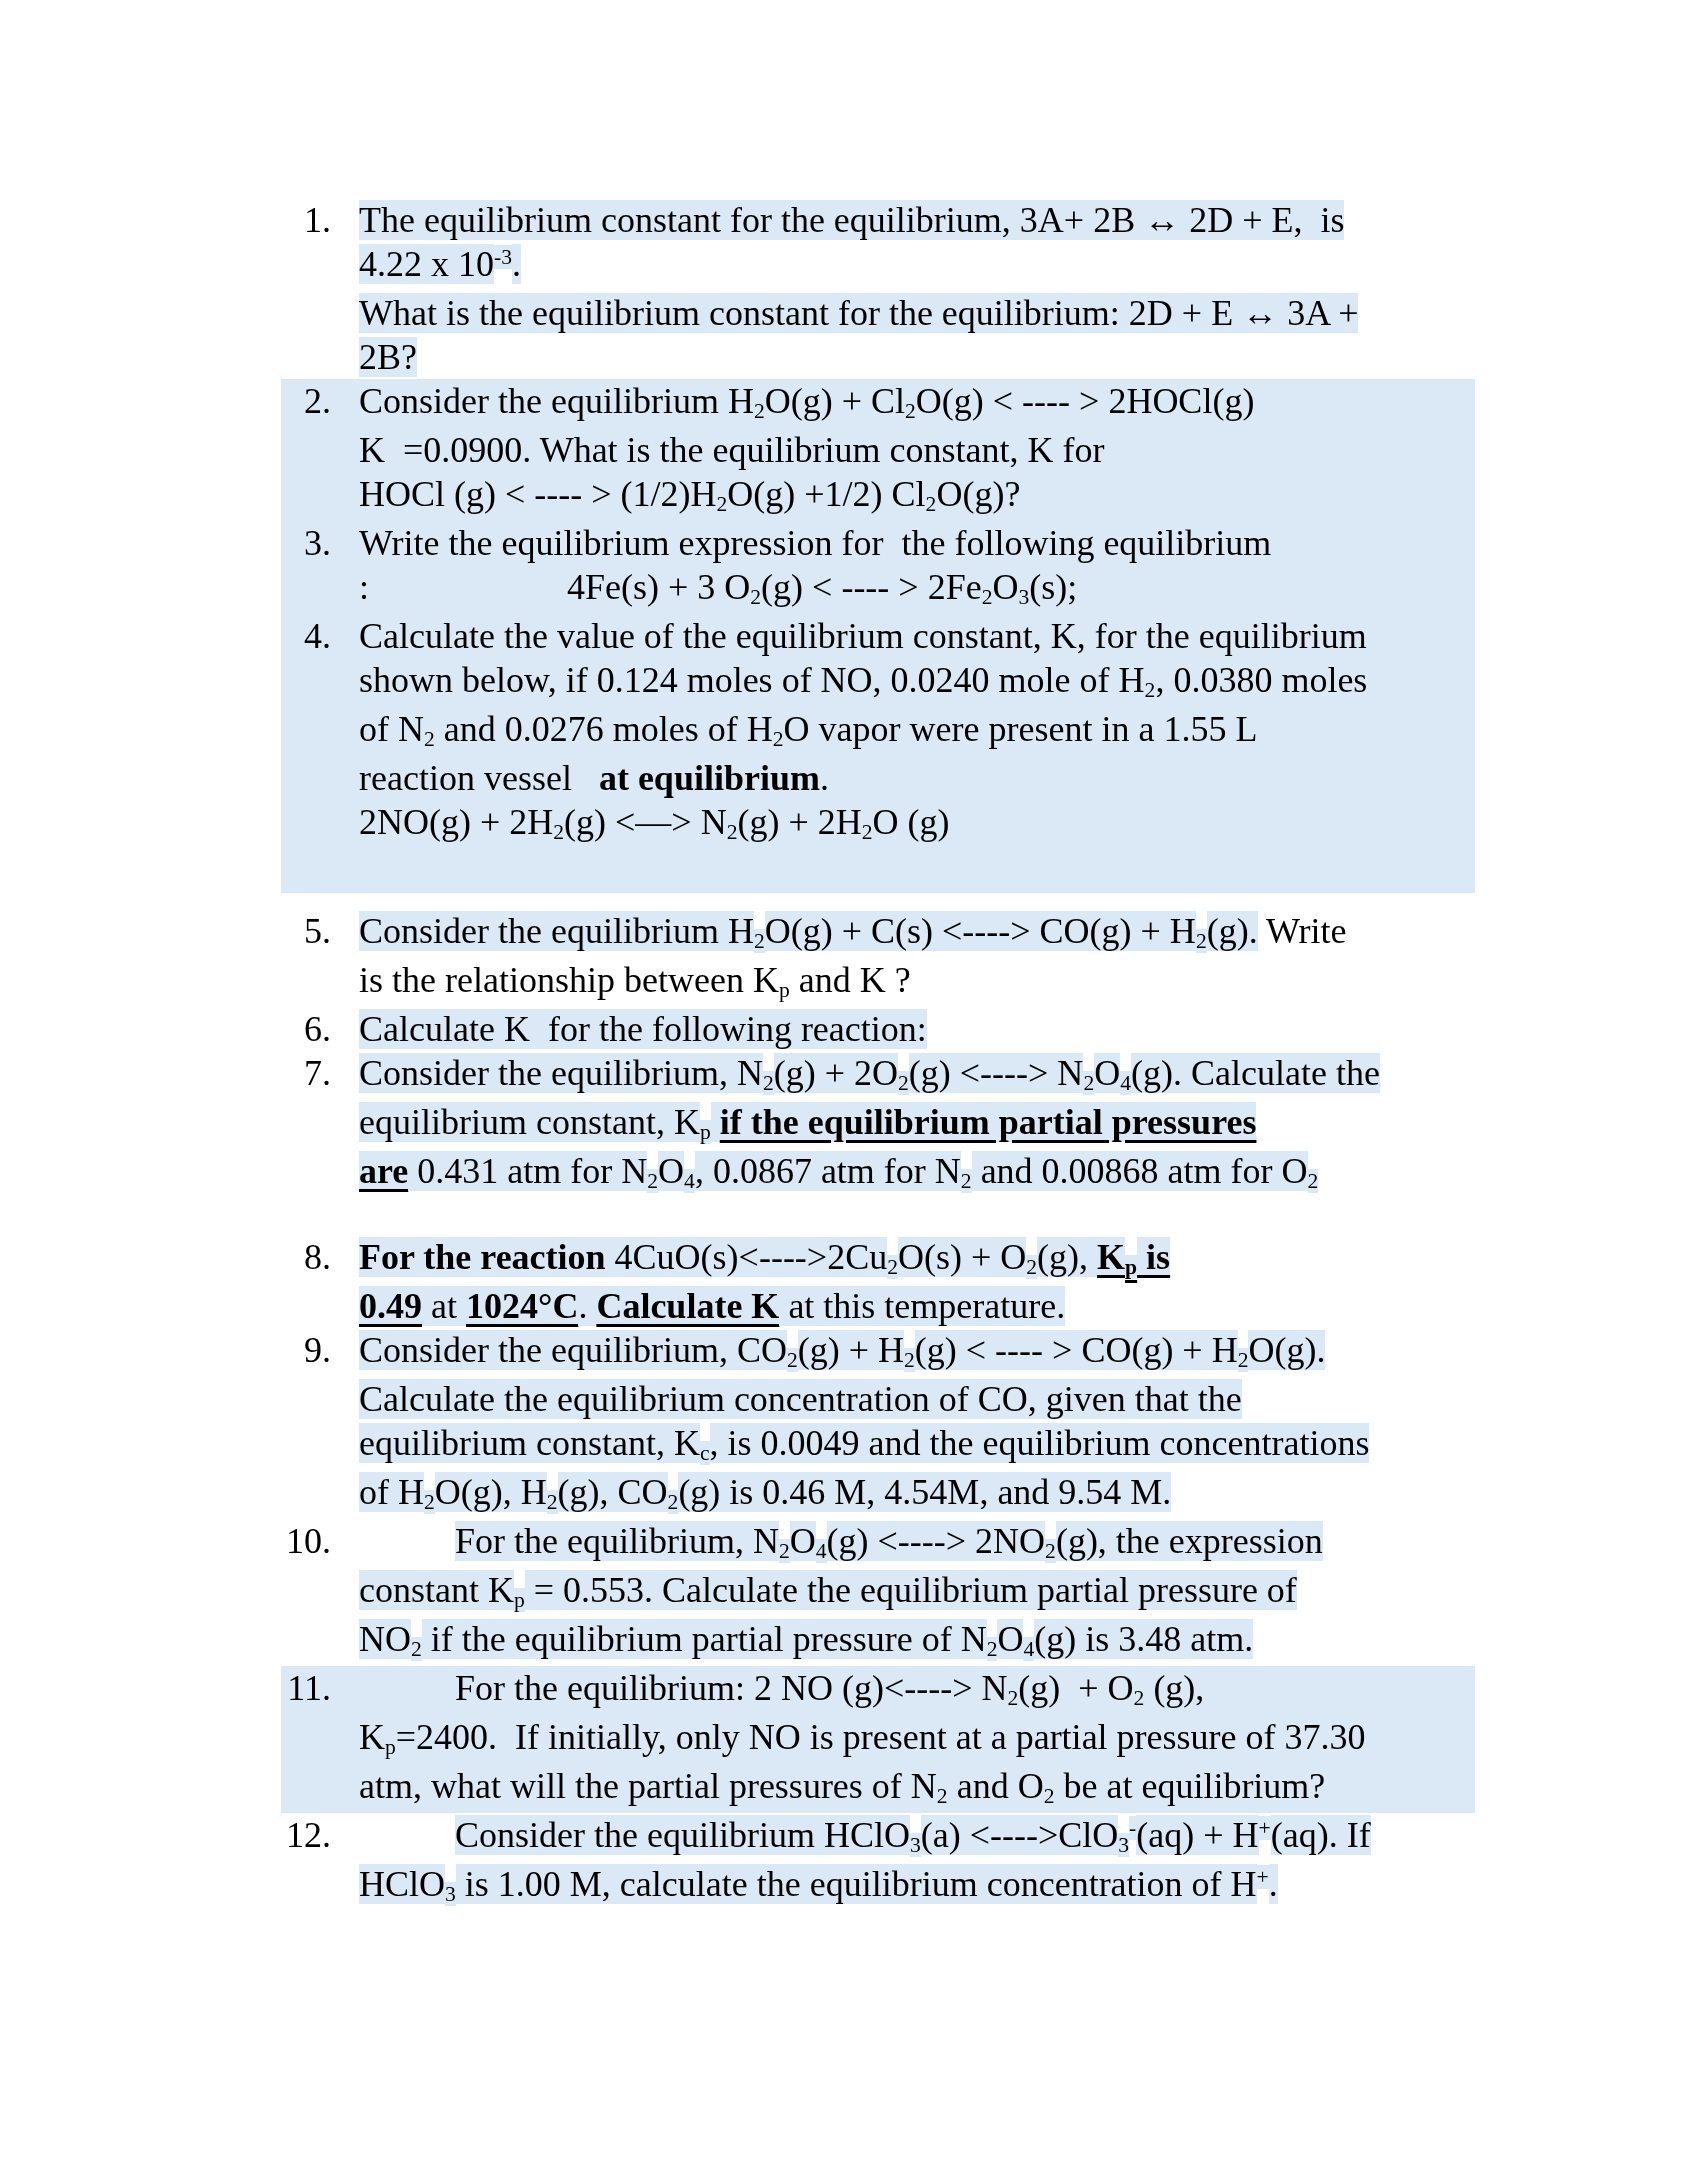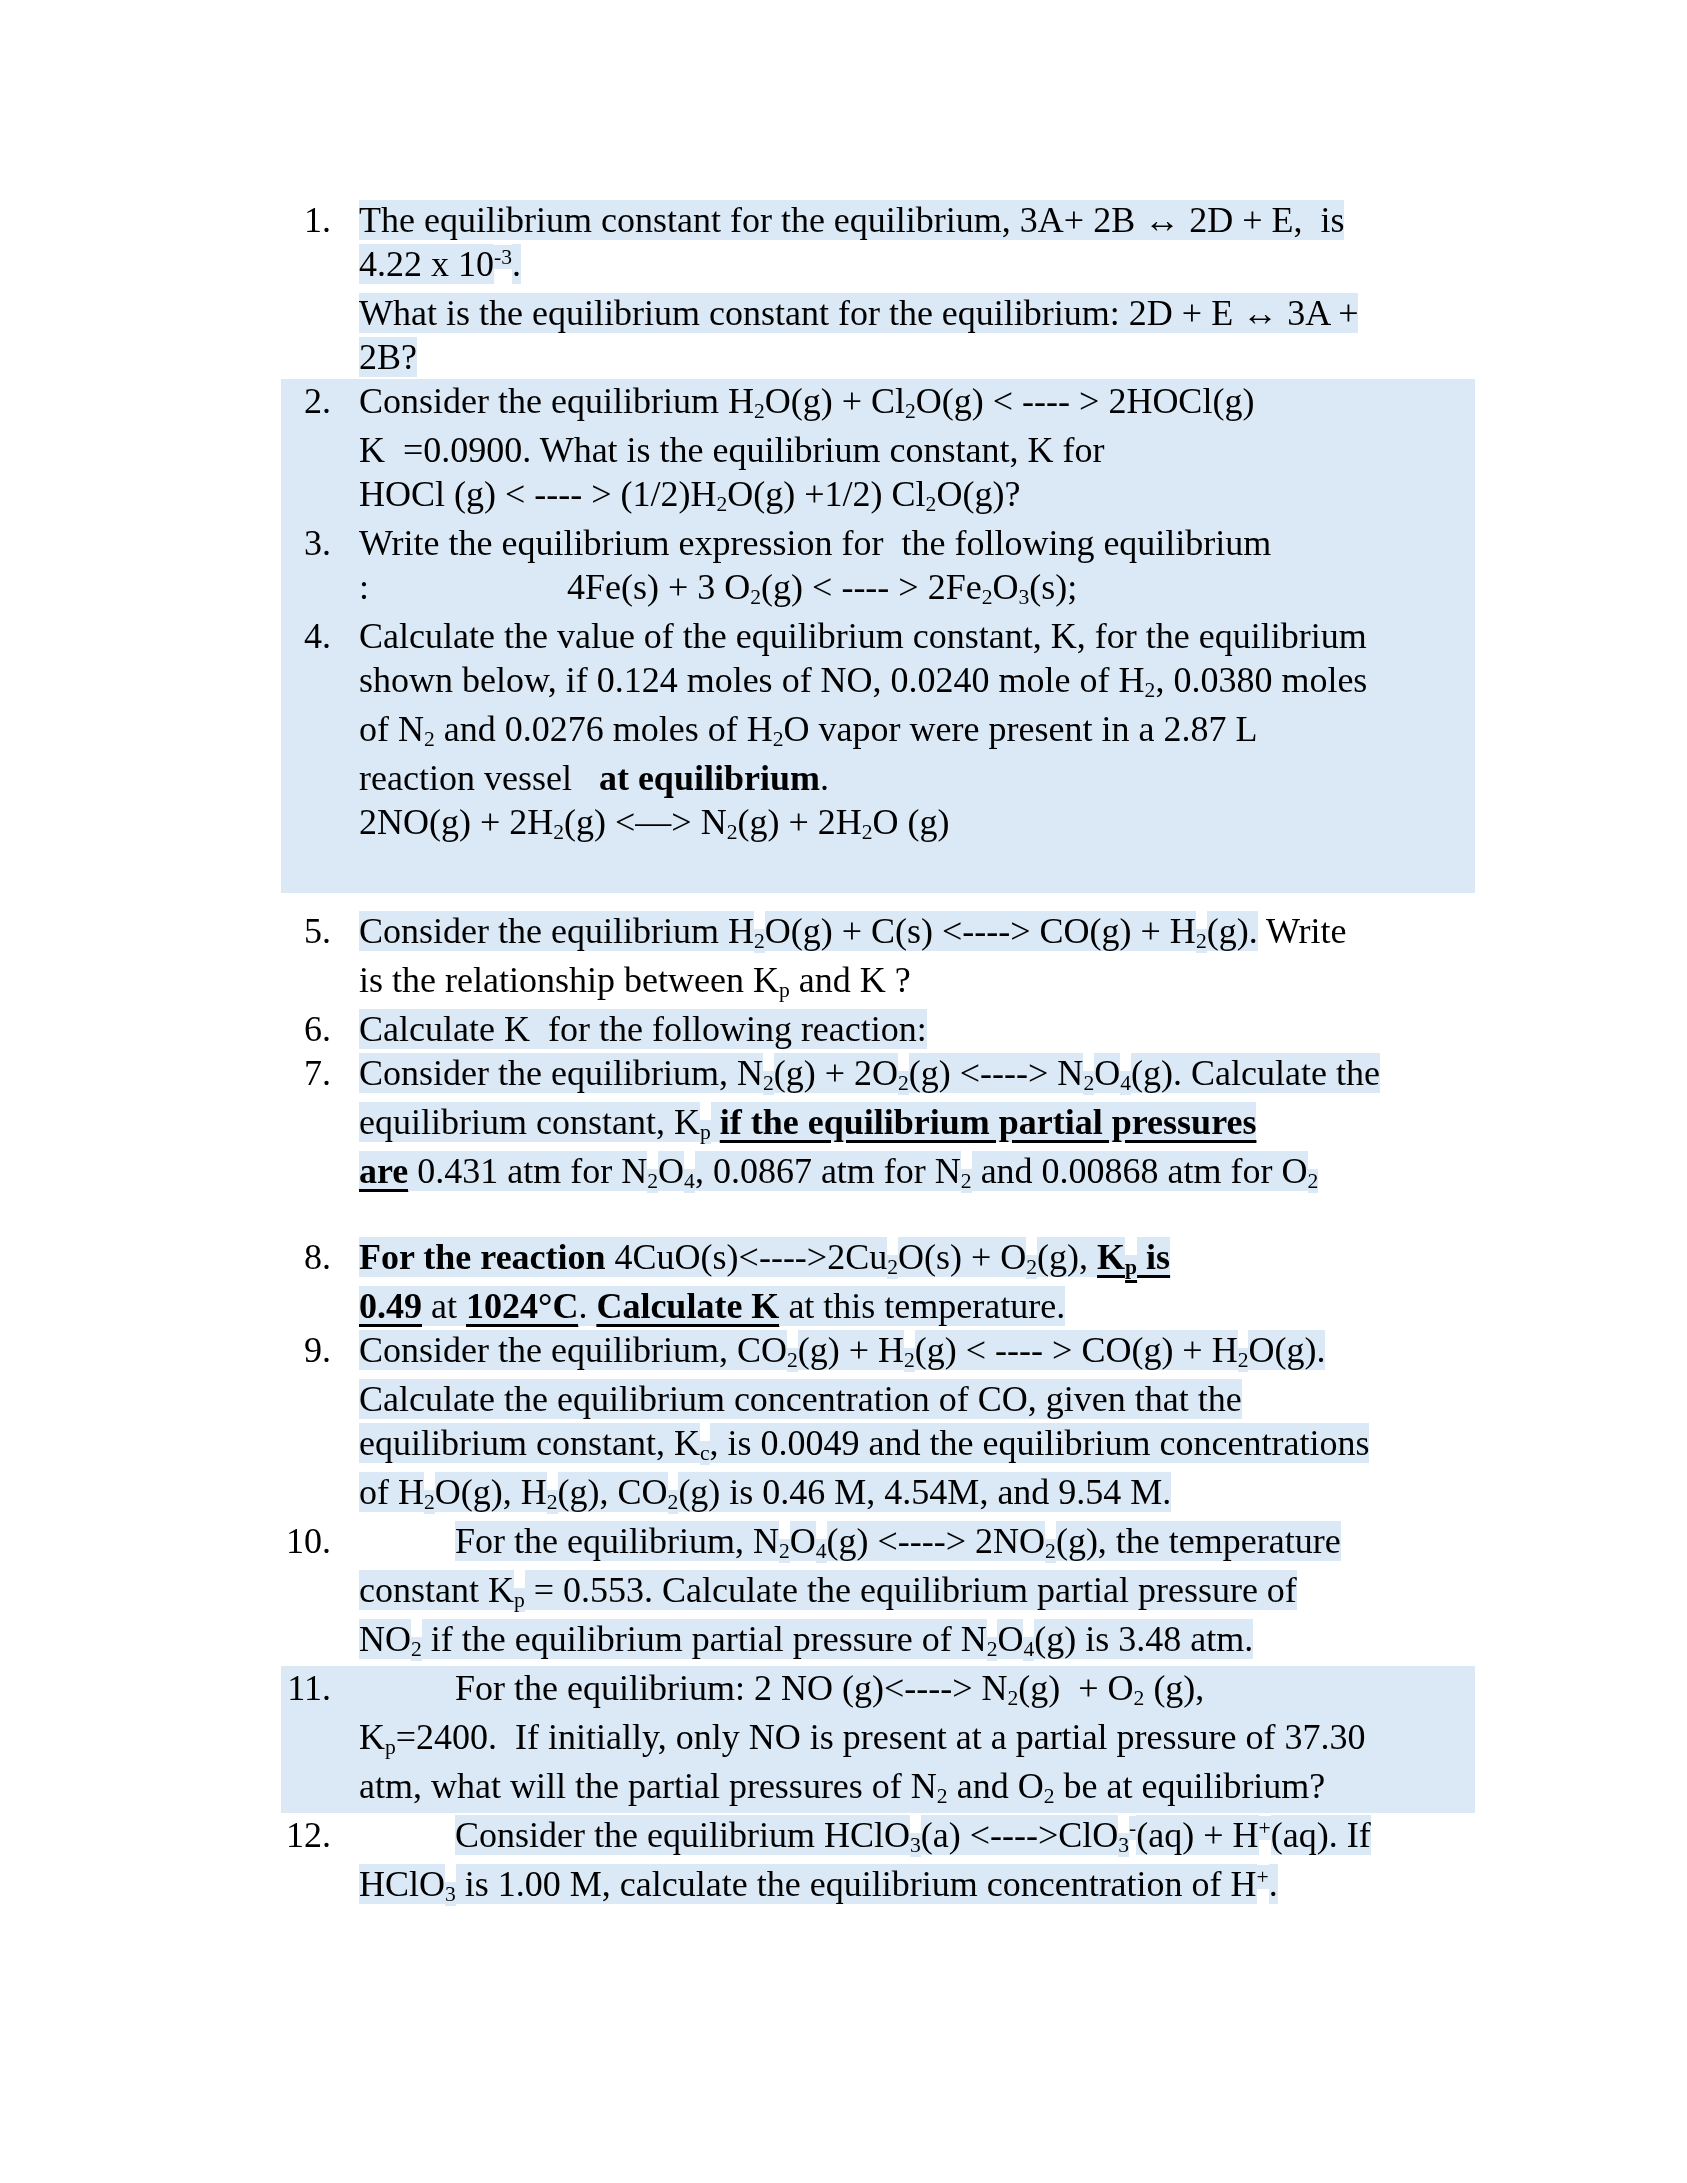--- a/index.html
+++ b/index.html
@@ -65,21 +65,21 @@
         <div class="content">
           <div class="line"><span class="run">Write the equilibrium expression for  the following equilibrium</span></div>
           <div class="line"><span class="run">:</span><span class="tab2"></span><span class="run">4Fe(s) + 3 O</span><span class="run sub">2</span><span class="run">(g) &lt; ---- &gt; 2Fe</span><span class="run sub">2</span><span class="run">O</span><span class="run sub">3</span><span class="run">(s);</span></div>
         </div>
       </div>
       <div class="item block">
         <span class="num">4.</span>
         <div class="content">
           <div class="line"><span class="run">Calculate the value of the equilibrium constant, K, for the equilibrium</span></div>
           <div class="line"><span class="run">shown below, if 0.124 moles of NO, 0.0240 mole of H</span><span class="run sub">2</span><span class="run">, 0.0380 moles</span></div>
-          <div class="line"><span class="run">of N</span><span class="run sub">2</span><span class="run"> and 0.0276 moles of H</span><span class="run sub">2</span><span class="run">O vapor were present in a 2.87 L</span></div>
+          <div class="line"><span class="run">of N</span><span class="run sub">2</span><span class="run"> and 0.0276 moles of H</span><span class="run sub">2</span><span class="run">O vapor were present in a 1.55 L</span></div>
           <div class="line"><span class="run">reaction vessel   </span><span class="run b">at equilibrium</span><span class="run">.</span></div>
           <div class="line"><span class="run">2NO(g) + 2H</span><span class="run sub">2</span><span class="run">(g) &lt;—&gt; N</span><span class="run sub">2</span><span class="run">(g) + 2H</span><span class="run sub">2</span><span class="run">O (g)</span></div>
           <div class="line">&nbsp;</div>
         </div>
       </div>
       <div class="gap" style="height: 16px;"></div>
       <div class="item">
         <span class="num">5.</span>
         <div class="content">
           <div class="line"><span class="run hl">Consider the equilibrium H</span><span class="run hl sub">2</span><span class="run hl">O(g) + C(s) &lt;----&gt; CO(g) + H</span><span class="run hl sub">2</span><span class="run hl">(g).</span><span class="run"> Write</span></div>
@@ -113,21 +113,21 @@
         <div class="content">
           <div class="line"><span class="run hl">Consider the equilibrium, CO</span><span class="run hl sub">2</span><span class="run hl">(g) + H</span><span class="run hl sub">2</span><span class="run hl">(g) &lt; ---- &gt; CO(g) + H</span><span class="run hl sub">2</span><span class="run hl">O(g).</span></div>
           <div class="line"><span class="run hl">Calculate the equilibrium concentration of CO, given that the</span></div>
           <div class="line"><span class="run hl">equilibrium constant, K</span><span class="run hl sub">c</span><span class="run hl">, is 0.0049 and the equilibrium concentrations</span></div>
           <div class="line"><span class="run hl">of H</span><span class="run hl sub">2</span><span class="run hl">O(g), H</span><span class="run hl sub">2</span><span class="run hl">(g), CO</span><span class="run hl sub">2</span><span class="run hl">(g) is 0.46 M, 4.54M, and 9.54 M.</span></div>
         </div>
       </div>
       <div class="item">
         <span class="num">10.</span>
         <div class="content">
-          <div class="line"><span class="tab1"></span><span class="run hl">For the equilibrium, N</span><span class="run hl sub">2</span><span class="run hl">O</span><span class="run hl sub">4</span><span class="run hl">(g) &lt;----&gt; 2NO</span><span class="run hl sub">2</span><span class="run hl">(g), the temperature</span></div>
+          <div class="line"><span class="tab1"></span><span class="run hl">For the equilibrium, N</span><span class="run hl sub">2</span><span class="run hl">O</span><span class="run hl sub">4</span><span class="run hl">(g) &lt;----&gt; 2NO</span><span class="run hl sub">2</span><span class="run hl">(g), the expression</span></div>
           <div class="line"><span class="run hl">constant K</span><span class="run hl sub">p</span><span class="run hl"> = 0.553. Calculate the equilibrium partial pressure of</span></div>
           <div class="line"><span class="run hl">NO</span><span class="run hl sub">2</span><span class="run hl"> if the equilibrium partial pressure of N</span><span class="run hl sub">2</span><span class="run hl">O</span><span class="run hl sub">4</span><span class="run hl">(g) is 3.48 atm.</span></div>
         </div>
       </div>
       <div class="item block">
         <span class="num">11.</span>
         <div class="content">
           <div class="line"><span class="tab1"></span><span class="run">For the equilibrium: 2 NO (g)&lt;----&gt; N</span><span class="run sub">2</span><span class="run">(g)  + O</span><span class="run sub">2</span><span class="run"> (g),</span></div>
           <div class="line"><span class="run">K</span><span class="run sub">p</span><span class="run">=2400.  If initially, only NO is present at a partial pressure of 37.30</span></div>
           <div class="line"><span class="run">atm, what will the partial pressures of N</span><span class="run sub">2</span><span class="run"> and O</span><span class="run sub">2</span><span class="run"> be at equilibrium?</span></div>

